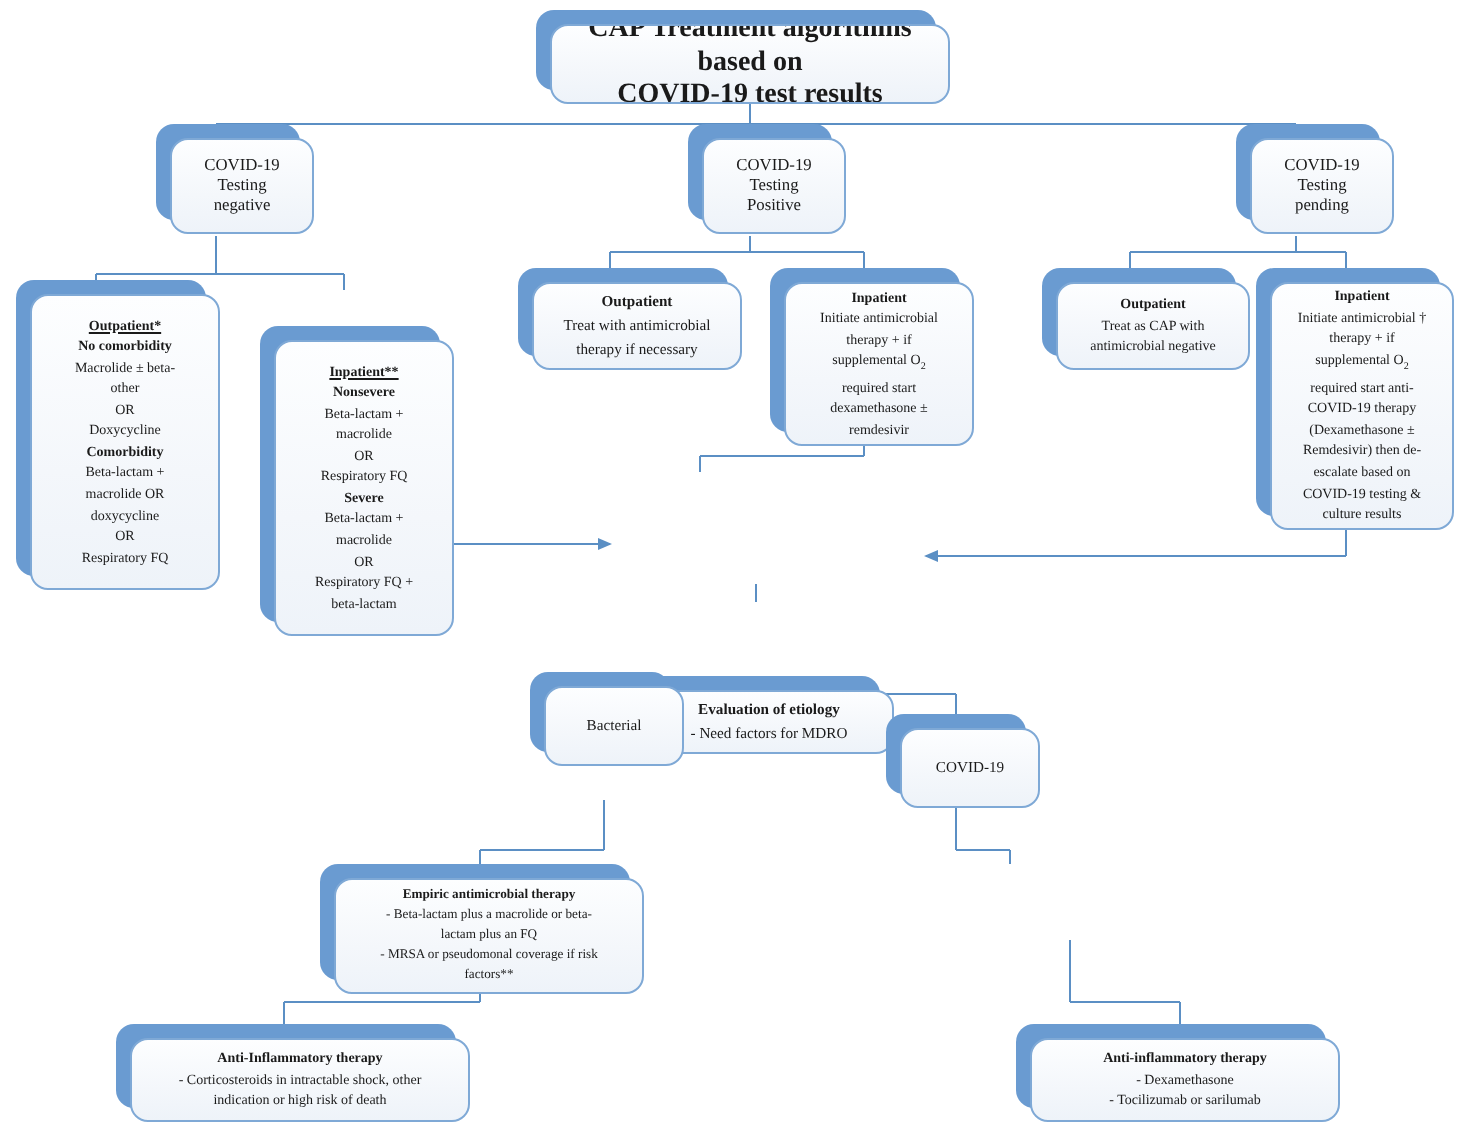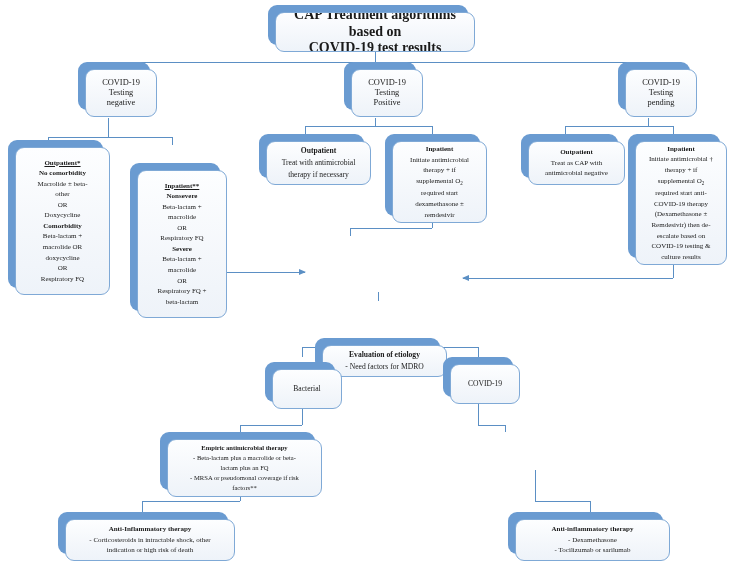--- a/index.html
+++ b/index.html
@@ -262,21 +262,21 @@
 
 
   <div class="node" style="left:315px; top:301px; width:125px; height:32px;margin-top:37px;">
     <div class="shadow"></div>
     <div class="body fs-8 gap2">
       <div class="ttl">Evaluation of etiology</div>
       <div class="ln">- Need factors for MDRO</div>
     </div>
   </div>
 
-  <div class="node" style="left:265px; top:362px; width:70px; height:40px;padding-left:11px;">
+  <div class="node" style="left:265px; top:336px; width:70px; height:40px;padding-left:11px;">
     <div class="shadow"></div>
     <div class="body fs-8">
       <div class="ln">Bacterial</div>
     </div>
   </div>
 
   <div class="node" style="left:443px; top:357px; width:70px; height:40px;">
     <div class="shadow"></div>
     <div class="body fs-8">
       <div class="ln">COVID-19</div>

